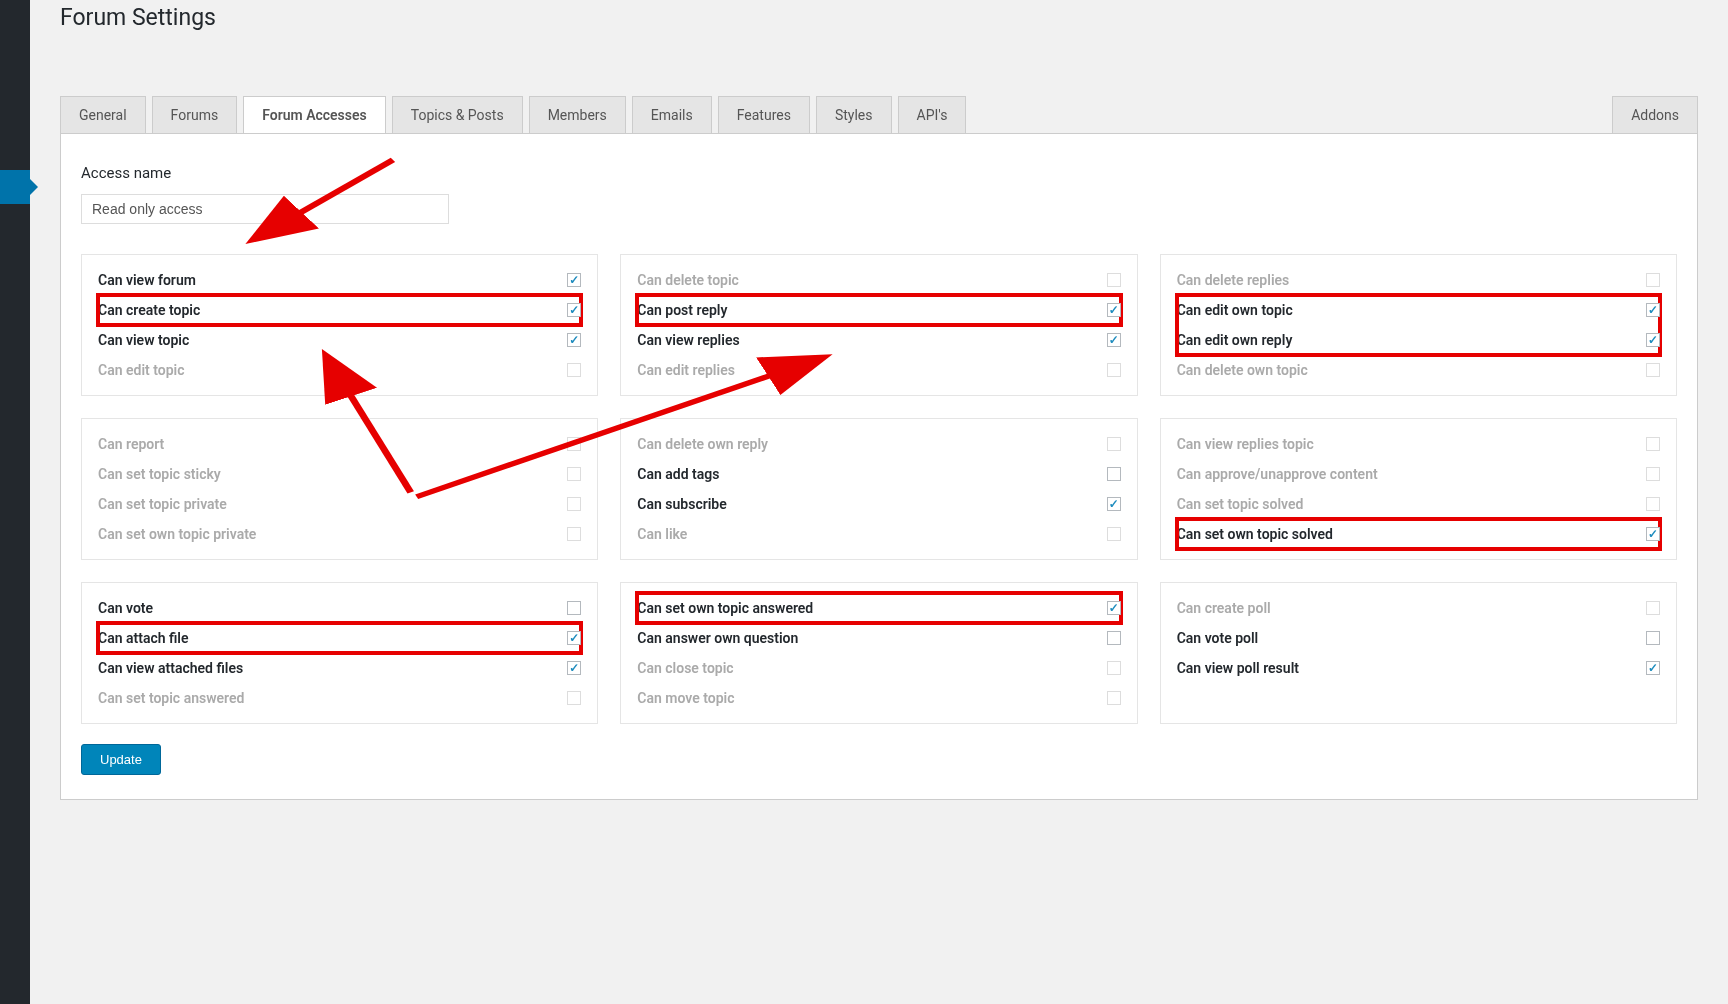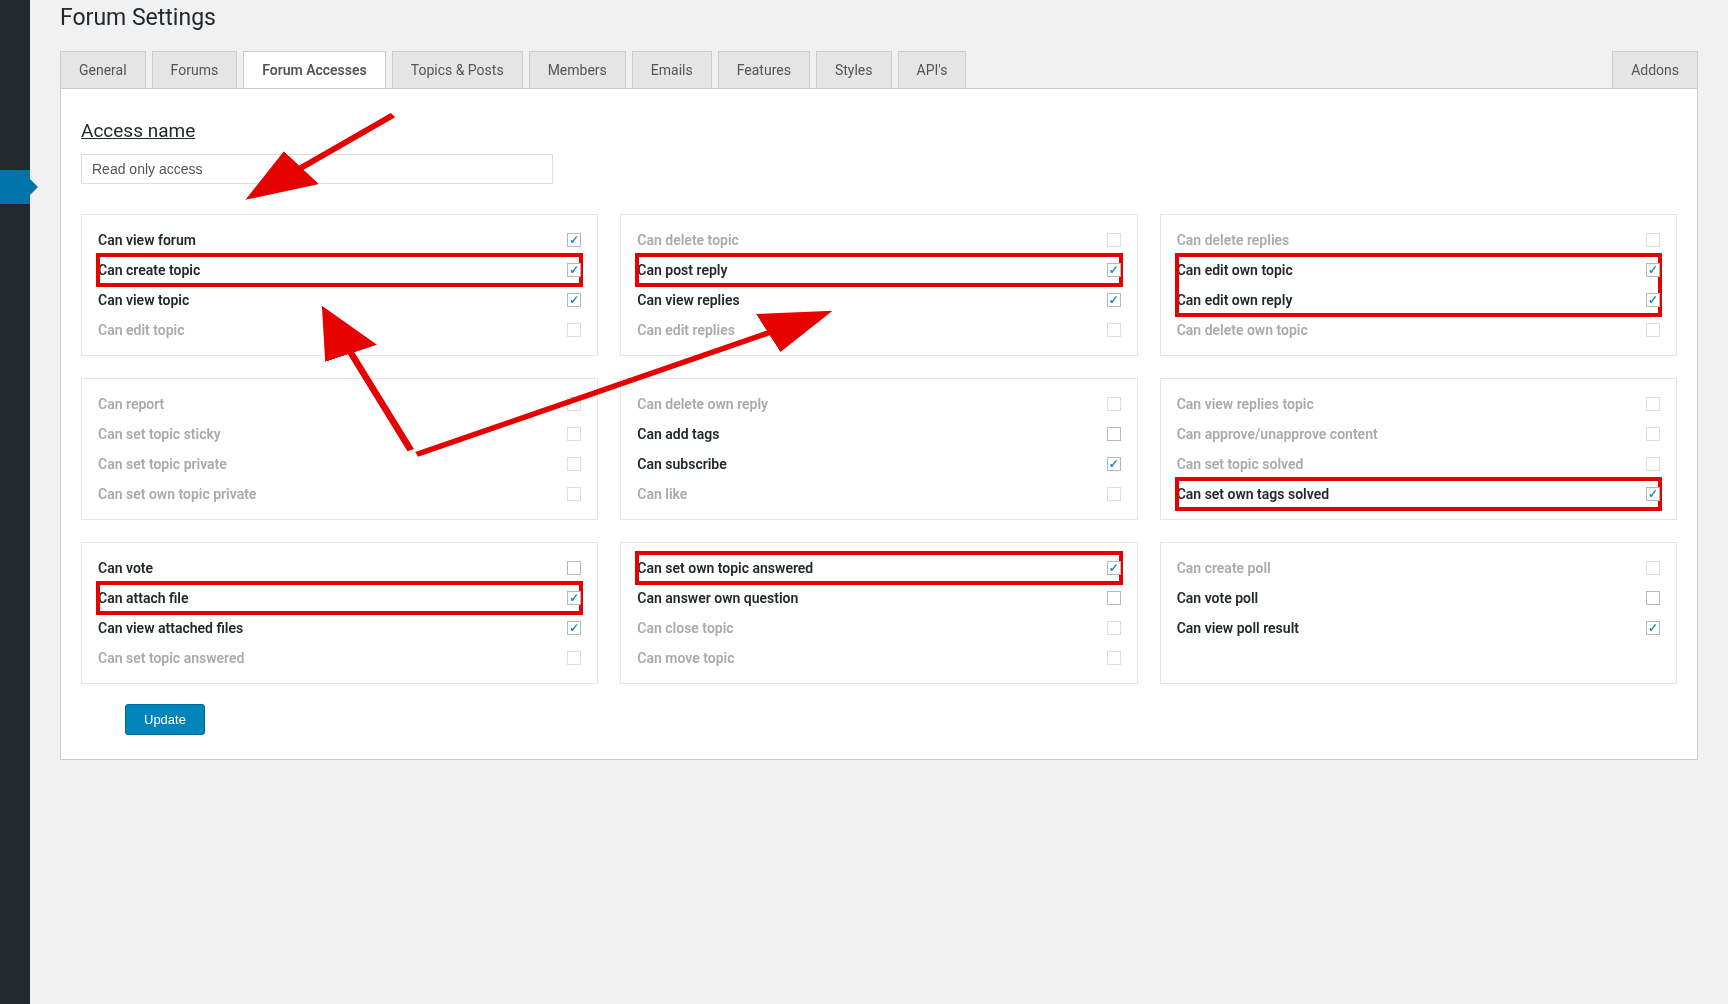--- a/index.html
+++ b/index.html
@@ -4,35 +4,35 @@
 <style>
 * { box-sizing: border-box; margin: 0; padding: 0; }
 body { font-family: -apple-system, BlinkMacSystemFont, "Segoe UI", Roboto, sans-serif; background: #f1f1f1; color: #23282d; }
 .wp-sidebar { position: fixed; left: 0; top: 0; bottom: 0; width: 30px; background: #23282d; }
 .wp-sidebar .marker { position: absolute; top: 170px; left: 0; width: 30px; height: 34px; background: #0073aa; }
 .wp-sidebar .marker::after { content: ''; position: absolute; right: -8px; top: 50%; transform: translateY(-50%); border-left: 8px solid #0073aa; border-top: 8px solid transparent; border-bottom: 8px solid transparent; }
 .main { margin-left: 30px; padding: 4px 30px; }
 h1 { font-size: 23px; font-weight: 400; margin-bottom: 20px; color: #23282d; }
 .tabs-row { display: flex; justify-content: space-between; }
 .tabs { display: flex; gap: 6px; }
-.tab { background: #e5e5e5; border: 1px solid #ccc; padding: 10px 18px; font-size: 14px; cursor: pointer; color: #555; }
+.tab { background: #e5e5e5; border: 1px solid #ccc; padding: 10px 18px; font-size: 14px; cursor: pointer; color: #555; margin-top: 45px; }
 .tab.active { background: #fff; border-bottom: 1px solid #fff; font-weight: 600; }
 .content-panel { background: #fff; border: 1px solid #ccc; margin-top: -1px; padding: 30px 20px 24px 20px; position: relative; }
-.access-label { font-size: 19px; color: #23282d; margin-bottom: 12px; text-decoration: underline; }
-.access-input { width: 472px; padding: 6px 10px; font-size: 14px; border: 1px solid #ddd; color: #555; margin-bottom: 30px; }
+.access-label { font-size: 15px; color: #23282d; margin-bottom: 12px; }
+.access-input { width: 368px; padding: 6px 10px; font-size: 14px; border: 1px solid #ddd; color: #555; margin-bottom: 30px; }
 .grid { display: grid; grid-template-columns: repeat(3, 1fr); gap: 22px; }
 .card { border: 1px solid #e5e5e5; padding: 10px 16px; text-align: center; }
 .perm { display: flex; justify-content: space-between; align-items: center; padding: 7px 0; font-size: 14px; }
 .perm.enabled .label { font-weight: 600; color: #23282d; }
 .perm.disabled .label { color: #aaa; font-weight: 600; }
 .chk { width: 14px; height: 14px; border: 1px solid #b4b9be; background: #fff; display: inline-flex; align-items: center; justify-content: center; position: relative; }
 .chk.checked::after { content: '✓'; color: #1e8cbe; font-size: 12px; font-weight: bold; line-height: 1; }
 .chk.disabled { border-color: #ddd; }
 .highlight { outline: 4px solid #e60000; outline-offset: -2px; }
-.update-btn { background: #0085ba; color: #fff; border: 1px solid #006799; padding: 7px 18px; font-size: 13px; cursor: pointer; border-radius: 3px; margin-top: 20px; margin-left: 44px; }
+.update-btn { background: #0085ba; color: #fff; border: 1px solid #006799; padding: 7px 18px; font-size: 13px; cursor: pointer; border-radius: 3px; margin-top: 20px; }
 .annotation-layer { position: absolute; top: 0; left: 0; right: 0; bottom: 0; pointer-events: none; }
 </style>
 </head>
 <body>
 
 <div class="wp-sidebar">
   <div class="marker"></div>
 </div>
 
 <div class="main">
@@ -164,21 +164,21 @@
           <div class="perm disabled">
             <span class="label">Can approve/unapprove content</span>
             <span class="chk disabled"></span>
           </div>
           <div class="perm disabled">
             <span class="label">Can set topic solved</span>
             <span class="chk disabled"></span>
           </div>
           <div class="highlight">
             <div class="perm enabled">
-              <span class="label">Can set own tags solved</span>
+              <span class="label">Can set own topic solved</span>
               <span class="chk checked"></span>
             </div>
           </div>
         </div>
         <div class="card">
           <div class="perm enabled">
             <span class="label">Can vote</span>
             <span class="chk"></span>
           </div>
           <div class="highlight">

